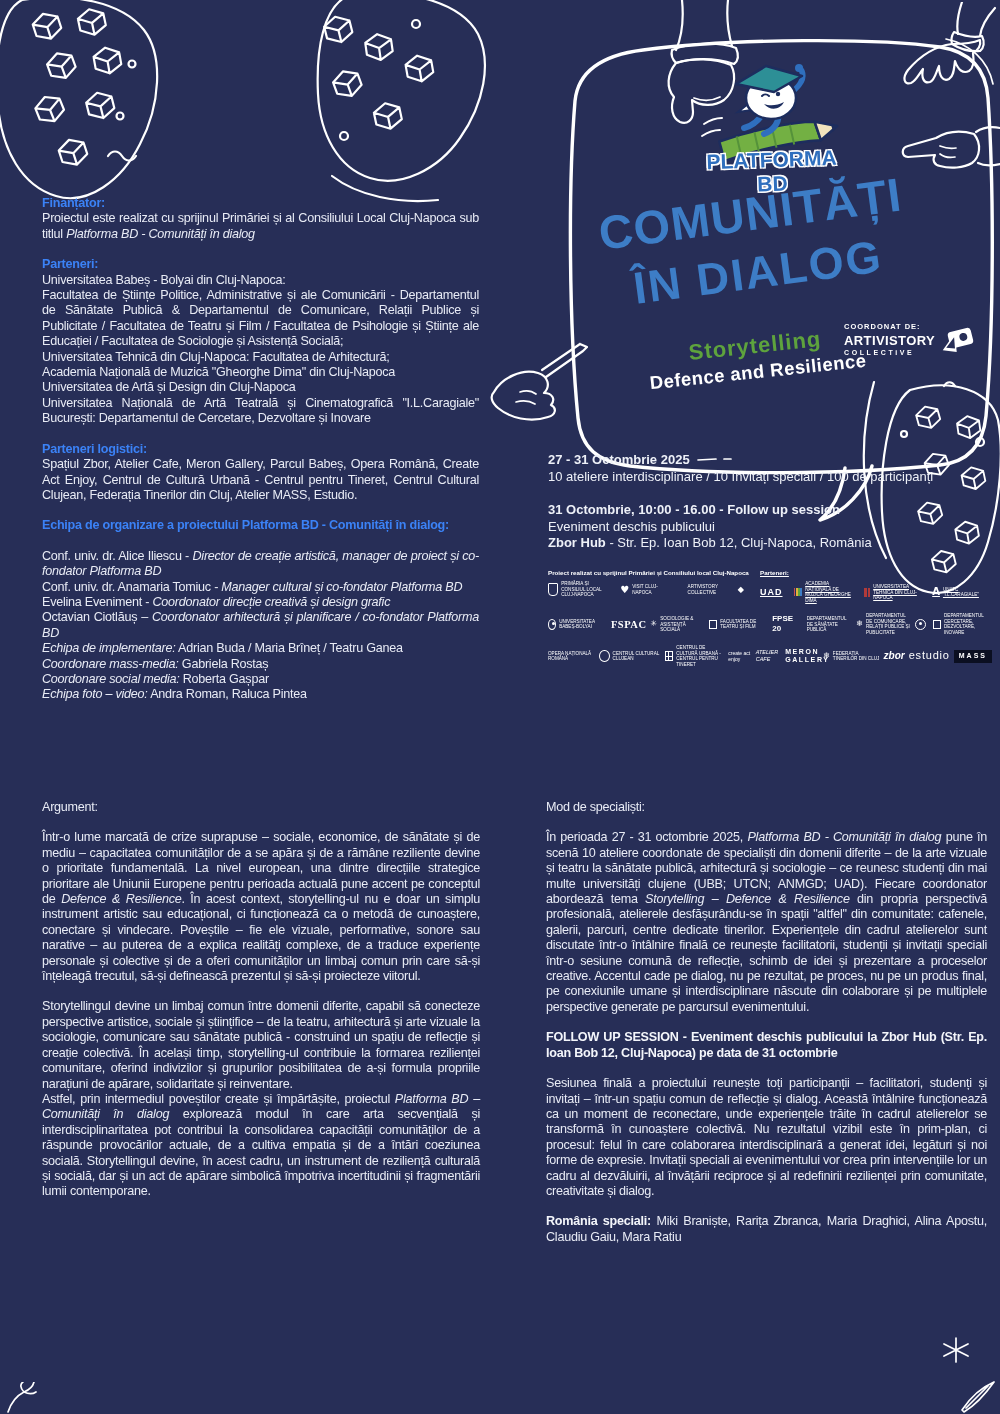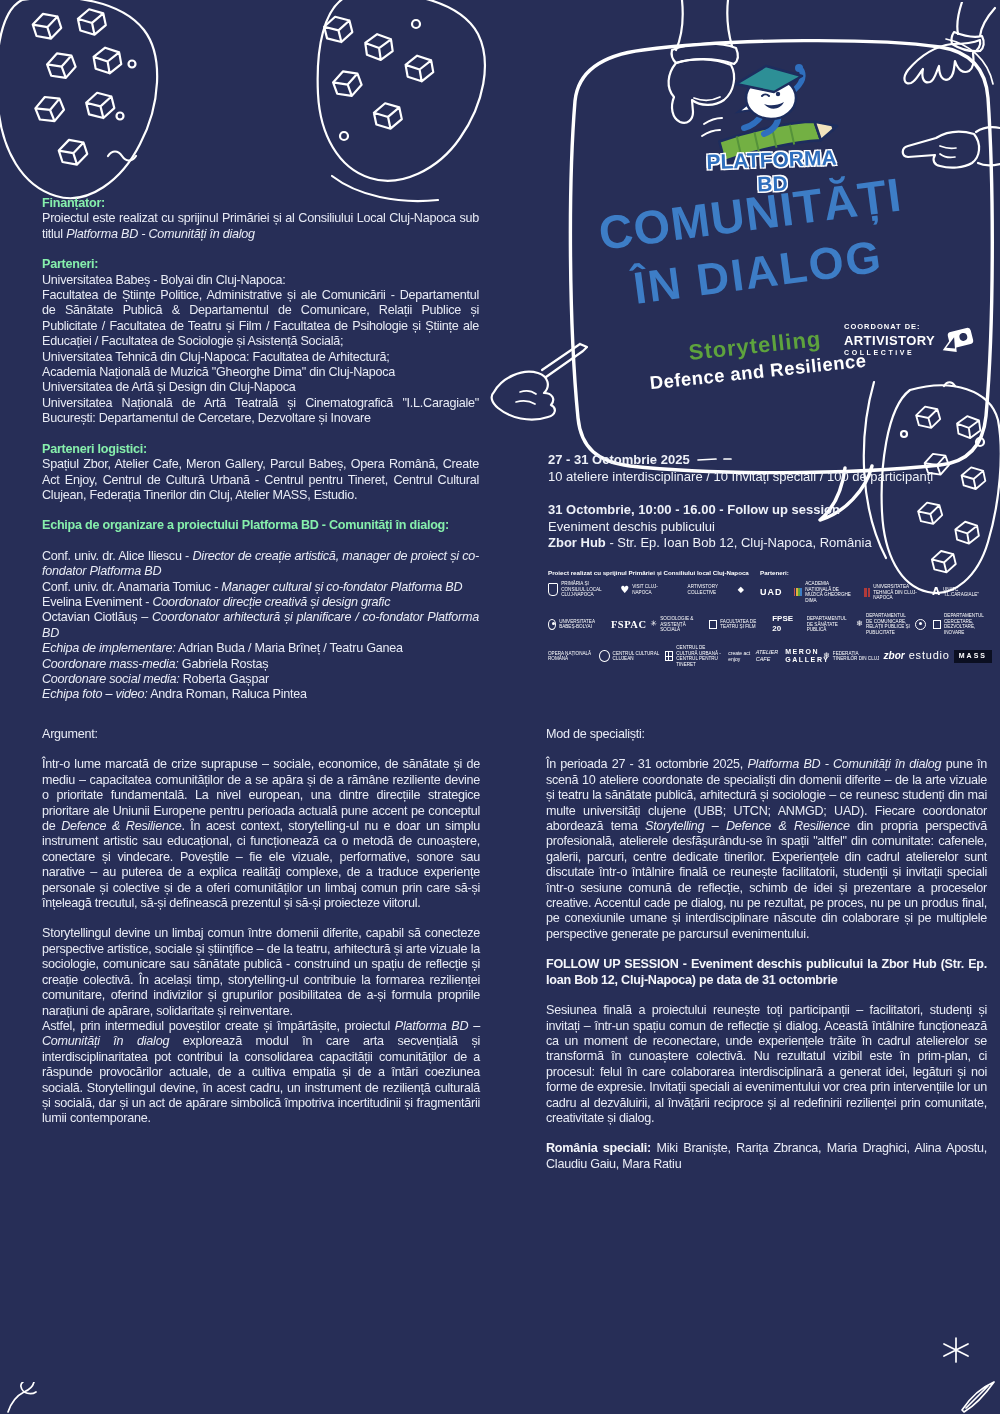--- a/index.html
+++ b/index.html
@@ -6,21 +6,21 @@
   .poster{position:relative;width:1000px;height:1414px;background:#272e57;overflow:hidden;
           font-family:"Liberation Sans",sans-serif;color:#e8ebf5;}
   
   svg.deco path, svg.deco circle{fill:none;stroke:#ffffff;stroke-width:2.2;stroke-linecap:round;stroke-linejoin:round;}
   svg.deco .thick{stroke-width:3.4;}
   svg.deco .thin{stroke-width:1.7;}
   .abs{position:absolute;}
   
   .tl-col{position:absolute;left:42px;top:196px;width:437px;font-size:12.6px;line-height:15.4px;letter-spacing:-0.25px;}
   .sec{margin-bottom:15px;}
-  .h{font-weight:700;color:#86efac;}
+  .h{font-weight:700;color:#3b82f6;}
   .just{text-align:justify;margin:0;}
   .it{font-style:italic;}
   .mbb{margin-bottom:15px;}
   
   .brand-text{position:absolute;left:690px;top:148px;width:164px;text-align:center;
       font-weight:800;font-size:21px;letter-spacing:0px;color:#2f6fbe;transform:rotate(-2deg);
       text-shadow:-1.4px -1.4px 0 #fff,1.4px -1.4px 0 #fff,-1.4px 1.4px 0 #fff,1.4px 1.4px 0 #fff;}
   .title-block{position:absolute;left:548px;top:186px;width:412px;text-align:center;transform:rotate(-7.5deg);color:#3d7dc6;}
   .title-l1{font-size:47px;font-weight:800;letter-spacing:1px;white-space:nowrap;}
   .title-l2{font-size:45px;font-weight:800;letter-spacing:2px;margin-top:6px;white-space:nowrap;}
@@ -36,21 +36,21 @@
   .coord-sub{font-size:7px;letter-spacing:2.6px;font-weight:600;margin-top:1px;}
   
   .event{position:absolute;left:548px;top:452px;width:440px;font-size:13px;line-height:16.5px;color:#eef1f8;}
   .ev-b{font-weight:700;}
   .ev-gap{height:17px;}
   
   .strip{position:absolute;left:548px;top:569px;width:444px;color:#ffffff;}
   .s-h{font-size:6.2px;font-weight:700;margin-bottom:5px;white-space:nowrap;}
   .s-top{display:flex;gap:16px;}
   .s-col1{width:196px;}
-  .s-col2{flex:1;}
+  .s-col2{flex:1;text-decoration:underline;}
   .s-row{display:flex;align-items:center;gap:11px;}
   .row23{margin-top:9px;display:flex;align-items:center;justify-content:space-between;gap:4px;}
   .lg{display:flex;align-items:center;gap:3px;}
   .lgt{font-size:4.6px;line-height:1.25;text-transform:uppercase;max-width:48px;}
   .ic{display:inline-flex;align-items:center;justify-content:center;font-family:"DejaVu Sans",sans-serif;color:#fff;}
   .ic-shield{width:9px;height:11px;border:1px solid #fff;border-radius:1px 1px 4px 4px;}
   .ic-heart{font-size:10px;line-height:1;}
   .ic-circle{width:10px;height:10px;border:1px solid #fff;border-radius:50%;}
   .ic-dotcircle{width:9px;height:9px;border:1px solid #fff;border-radius:50%;position:relative;}
   .ic-dotcircle::after{content:"";position:absolute;left:2.5px;top:2.5px;width:3px;height:3px;background:#fff;border-radius:50%;}
@@ -69,21 +69,21 @@
   .lg-fspac .lgt{font-family:"Liberation Serif",serif;font-size:10.5px;font-weight:700;max-width:none;text-transform:none;letter-spacing:0.5px;}
   .lg-20 .lgt{font-size:8px;font-weight:800;max-width:none;}
   .lg-uad .lgt{font-size:9px;font-weight:800;max-width:none;letter-spacing:1px;}
   .lg-meron .lgt{font-size:7px;font-weight:700;letter-spacing:1.6px;max-width:34px;}
   .lg-zbor .lgt{font-size:10px;font-weight:800;font-style:italic;text-transform:lowercase;max-width:none;}
   .lg-estudio .lgt{font-size:11px;font-weight:300;text-transform:lowercase;letter-spacing:0.8px;max-width:none;}
   .lg-mass .lgt{font-size:7px;font-weight:800;background:#0b0f21;color:#fff;padding:2px 5px;letter-spacing:2px;max-width:none;}
   .lg-cae .lgt{font-size:5px;max-width:24px;text-transform:lowercase;}
   .lg-atelier .lgt{font-size:5.5px;font-style:italic;max-width:26px;}
   
-  .bcol{position:absolute;top:727px;font-size:12.6px;line-height:15.4px;letter-spacing:-0.25px;color:#e8ebf5;}
+  .bcol{position:absolute;top:800px;font-size:12.6px;line-height:15.4px;letter-spacing:-0.25px;color:#e8ebf5;}
   .colL{left:42px;width:438px;}
   .colR{left:546px;width:441px;}
   .bh{margin-bottom:15px;}
   .bp{text-align:justify;margin:0;}
   .gap1{height:15px;}
   .bbold{font-weight:700;color:#f4f6fb;}
 </style>
 </head>
 <body>
 

